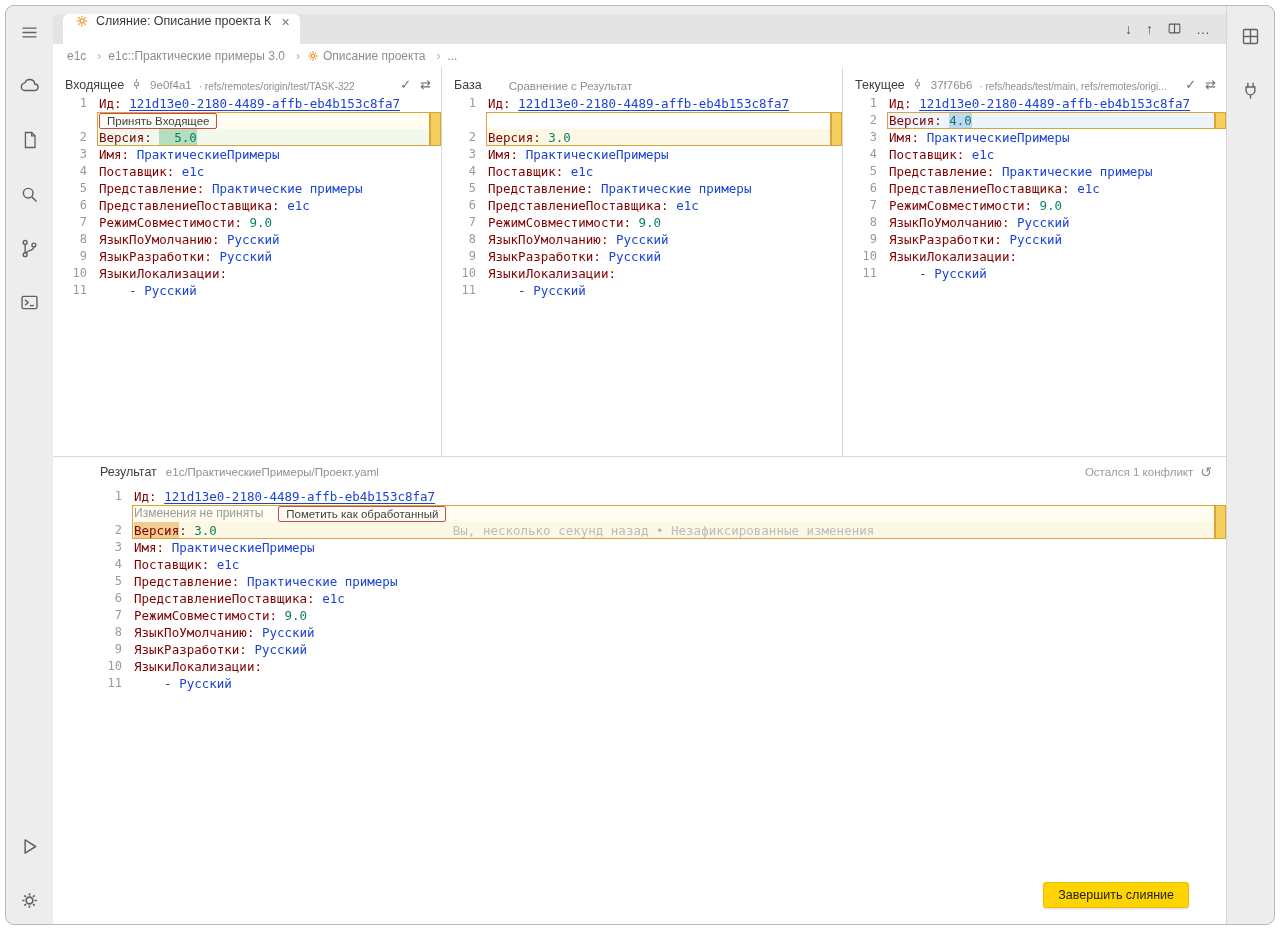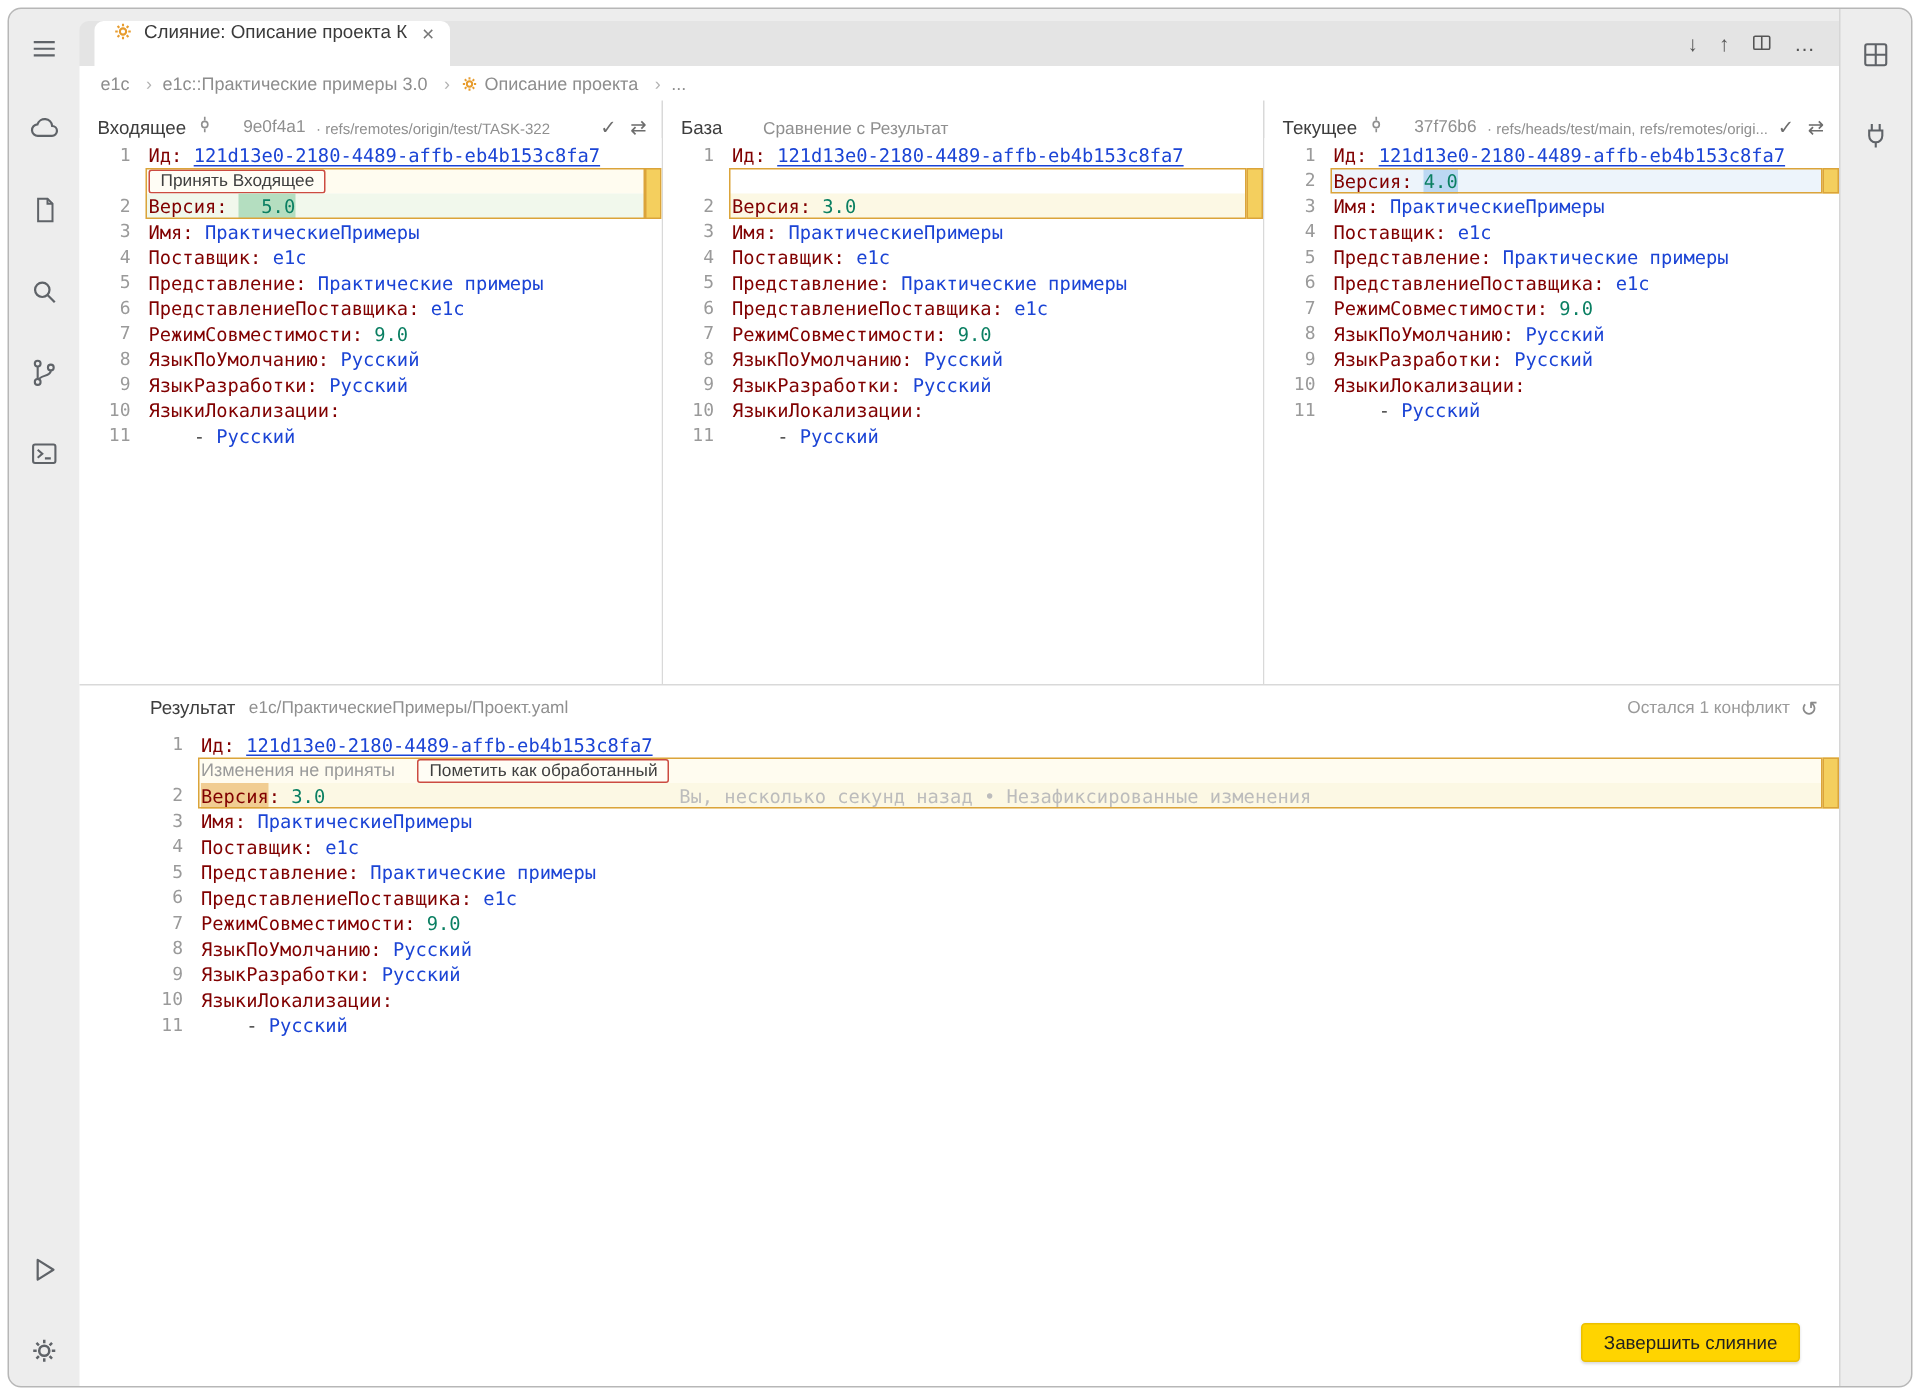--- a/index.html
+++ b/index.html
@@ -31,21 +31,21 @@
   .merge-top{display:flex;height:389px;border-bottom:1px solid #d9d9d9;flex-shrink:0;}
   .pane{display:flex;flex-direction:column;min-width:0;}
   .pane + .pane{border-left:1px solid #d9d9d9;}
   .p-in{width:388px;flex-shrink:0;}
   .p-base{width:400px;flex-shrink:0;}
   .p-cur{flex:1;}
   .pane-head{height:23px;display:flex;align-items:flex-end;gap:7px;padding:2px 10px 0 12px;font-size:12.5px;
     color:#3d3d3d;white-space:nowrap;overflow:hidden;}
   .pane-title{flex-shrink:0;}
   .pane-sub{color:#8f8f8f;font-size:11.5px;margin-left:20px;}
-  .commit{display:flex;align-items:center;gap:20px;color:#8f8f8f;font-size:11.5px;flex-shrink:0;}
+  .commit{display:flex;align-items:center;gap:8px;color:#8f8f8f;font-size:11.5px;flex-shrink:0;}
   .refs{color:#8f8f8f;font-size:10px;overflow:hidden;min-width:0;flex-shrink:1;}
   .refs::before{content:"\00B7\00A0";}
   .head-icons{margin-left:auto;display:flex;gap:9px;color:#6d6d6d;font-size:13px;flex-shrink:0;}
   .head-icons span{cursor:pointer;}
   
   .code{position:relative;flex:1;overflow:hidden;font-family:"DejaVu Sans Mono",monospace;font-size:12.5px;
     line-height:17px;padding-top:3px;background:#fff;}
   .row{display:flex;height:17px;align-items:center;}
   .ln{width:34px;text-align:right;color:#9a9a9a;font-size:12px;flex-shrink:0;}
   .lc{flex:1;padding-left:12px;white-space:pre;display:flex;align-items:center;min-width:0;}
@@ -71,21 +71,21 @@
     font-size:11.5px;font-family:"Liberation Sans",sans-serif;color:#3f3f3f;background:rgba(255,255,255,0.35);
     cursor:pointer;flex-shrink:0;}
   .not-accepted{font-family:"Liberation Sans",sans-serif;font-size:12px;color:#9a9a9a;}
   .blame{color:#bcbcbc;margin-left:236px;white-space:pre;}
   
   .result{flex:1;display:flex;flex-direction:column;position:relative;min-height:0;margin-left:35px;}
   .result-head{height:26px;display:flex;align-items:center;gap:9px;padding:2px 14px 0 12px;font-size:12.5px;color:#3d3d3d;}
   .result-path{color:#8f8f8f;font-size:11.5px;}
   .result-right{margin-left:auto;display:flex;align-items:center;gap:7px;color:#9a9a9a;font-size:11.5px;}
   .undo{font-size:14px;color:#8a8a8a;cursor:pointer;}
-  .finish-btn{position:absolute;right:26px;bottom:16px;background:#ffd400;border:1px solid #ecc000;
+  .finish-btn{position:absolute;right:37px;bottom:16px;background:#ffd400;border:1px solid #ecc000;
     border-radius:3px;padding:5px 14px;font-size:12.5px;font-family:"Liberation Sans",sans-serif;
     color:#1f1f1f;cursor:pointer;box-shadow:0 1px 2px rgba(0,0,0,0.15);}
   .tab-gear svg,.crumb-gear svg{display:block;}
 </style>
 </head>
 <body>
 
 <div class="window">
 
   <div class="rail rail-left">

